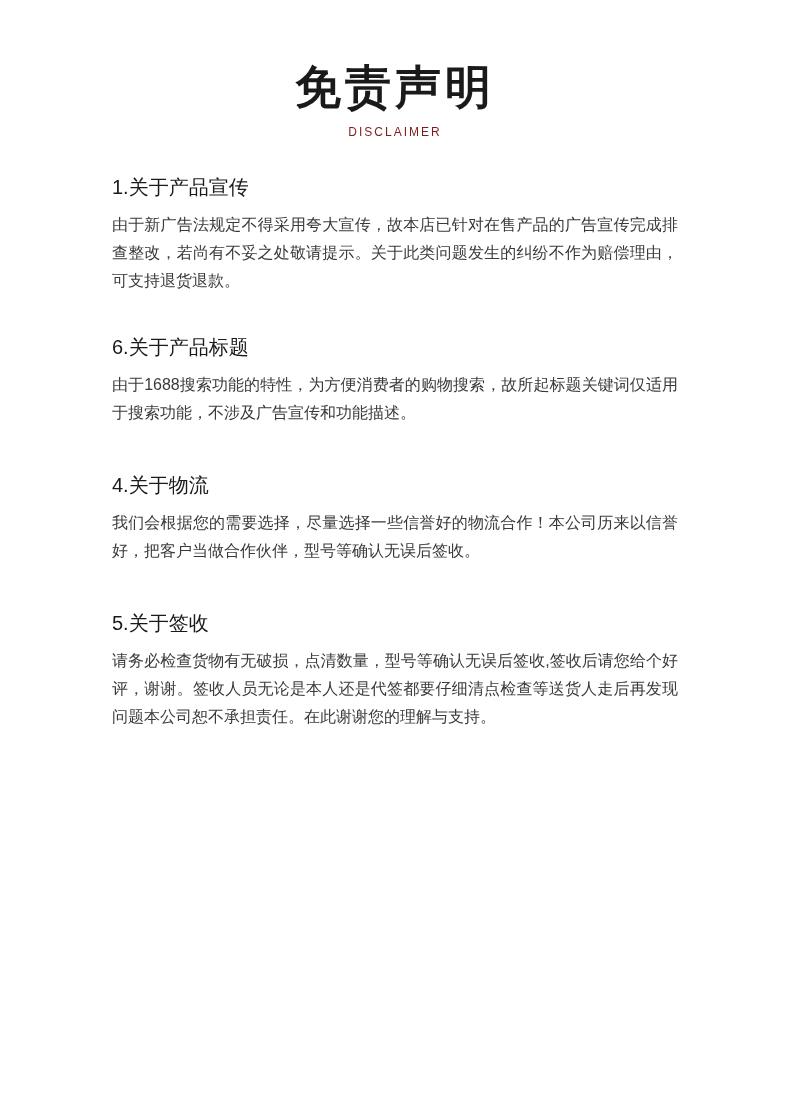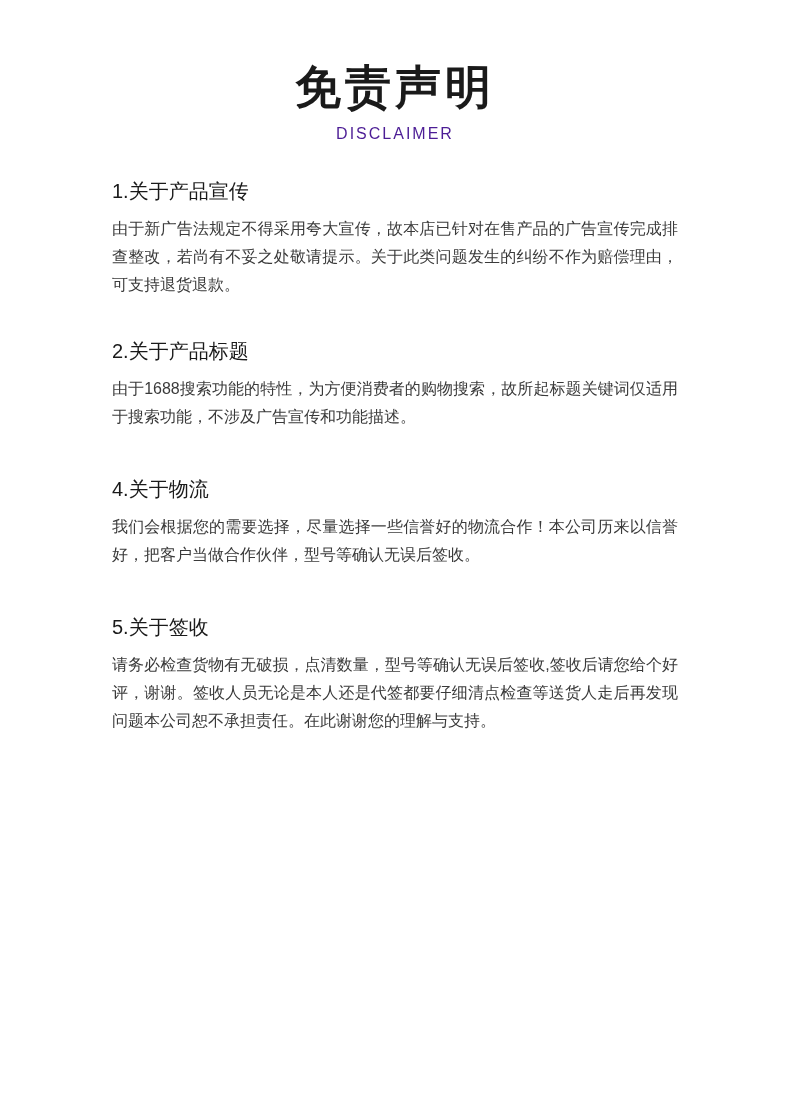--- a/index.html
+++ b/index.html
@@ -25,22 +25,22 @@
   .page-title {
     font-size: 46px;
     font-weight: 700;
     color: #1a1a1a;
     letter-spacing: 4px;
     line-height: 1.1;
     margin: 0;
   }
   .page-subtitle {
     margin-top: 12px;
-    font-size: 16px;
-    color: #4c1d95;
+    font-size: 12px;
+    color: #7f1d1d;
     letter-spacing: 2px;
   }
   .section {
     margin-bottom: 38px;
   }
   .section.gap-lg {
     margin-bottom: 44px;
   }
   .section-heading {
     font-size: 20px;
@@ -66,21 +66,21 @@
     <h1 class="page-title">免责声明</h1>
     <div class="page-subtitle">DISCLAIMER</div>
   </div>
 
   <div class="section">
     <h2 class="section-heading">1.关于产品宣传</h2>
     <p class="section-body">由于新广告法规定不得采用夸大宣传，故本店已针对在售产品的广告宣传完成排查整改，若尚有不妥之处敬请提示。关于此类问题发生的纠纷不作为赔偿理由，可支持退货退款。</p>
   </div>
 
   <div class="section gap-lg">
-    <h2 class="section-heading">2.关于产品标题</h2>
+    <h2 class="section-heading">6.关于产品标题</h2>
     <p class="section-body">由于1688搜索功能的特性，为方便消费者的购物搜索，故所起标题关键词仅适用于搜索功能，不涉及广告宣传和功能描述。</p>
   </div>
 
 
   <div class="section gap-lg">
     <h2 class="section-heading">4.关于物流</h2>
     <p class="section-body">我们会根据您的需要选择，尽量选择一些信誉好的物流合作！本公司历来以信誉好，把客户当做合作伙伴，型号等确认无误后签收。</p>
   </div>
 
   <div class="section gap-lg">

